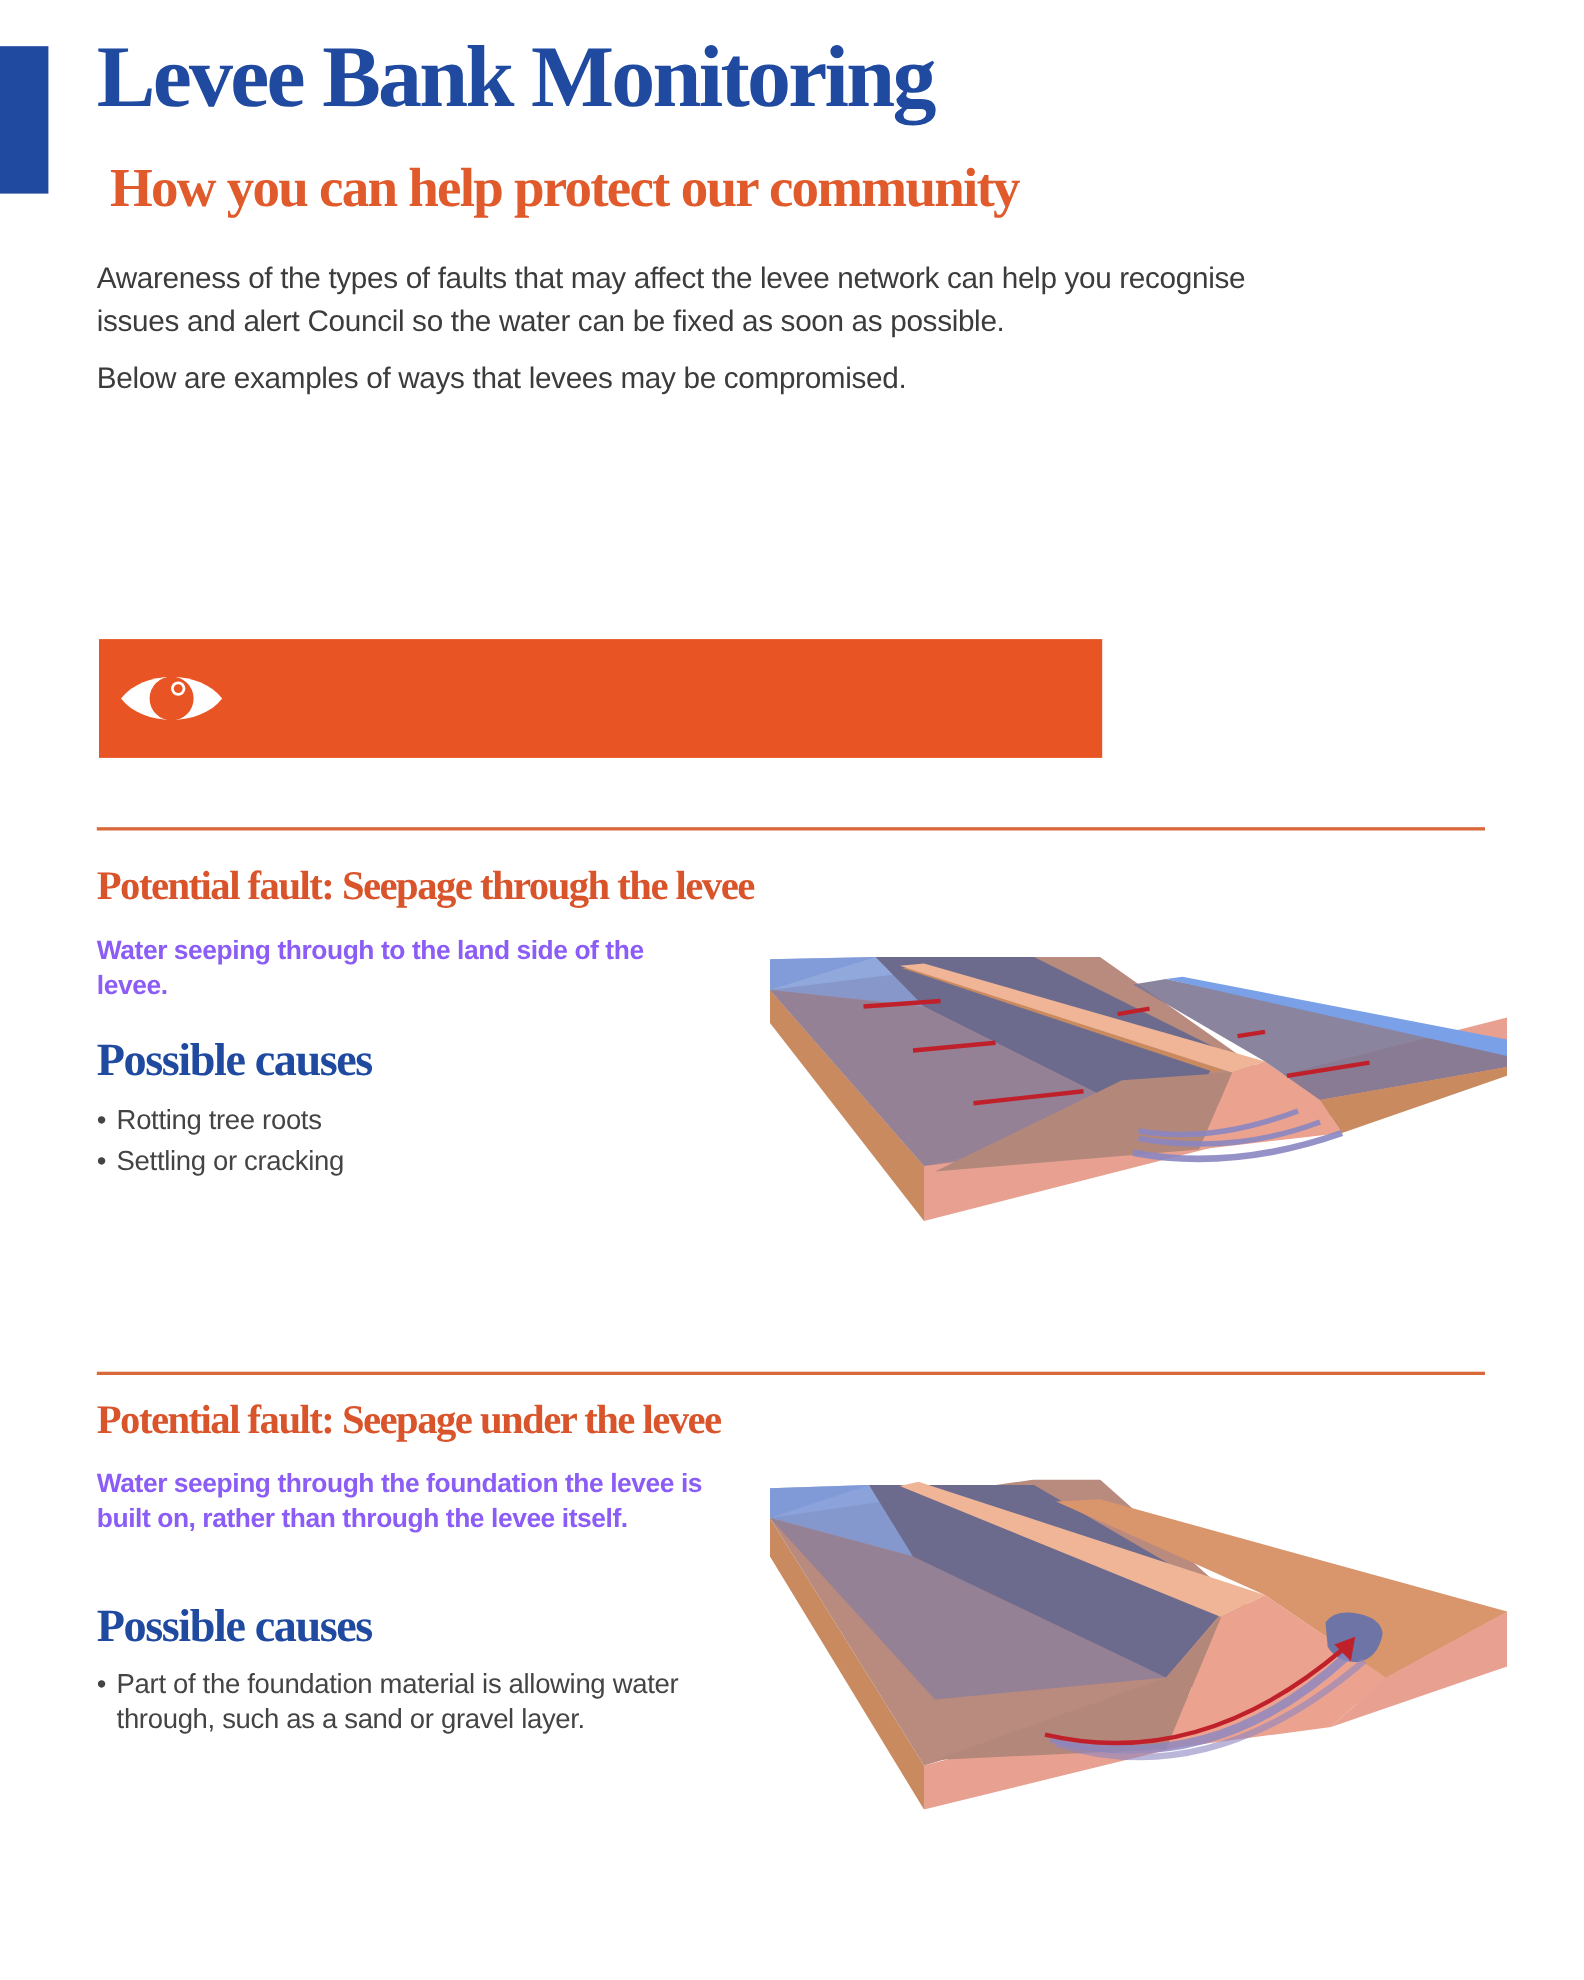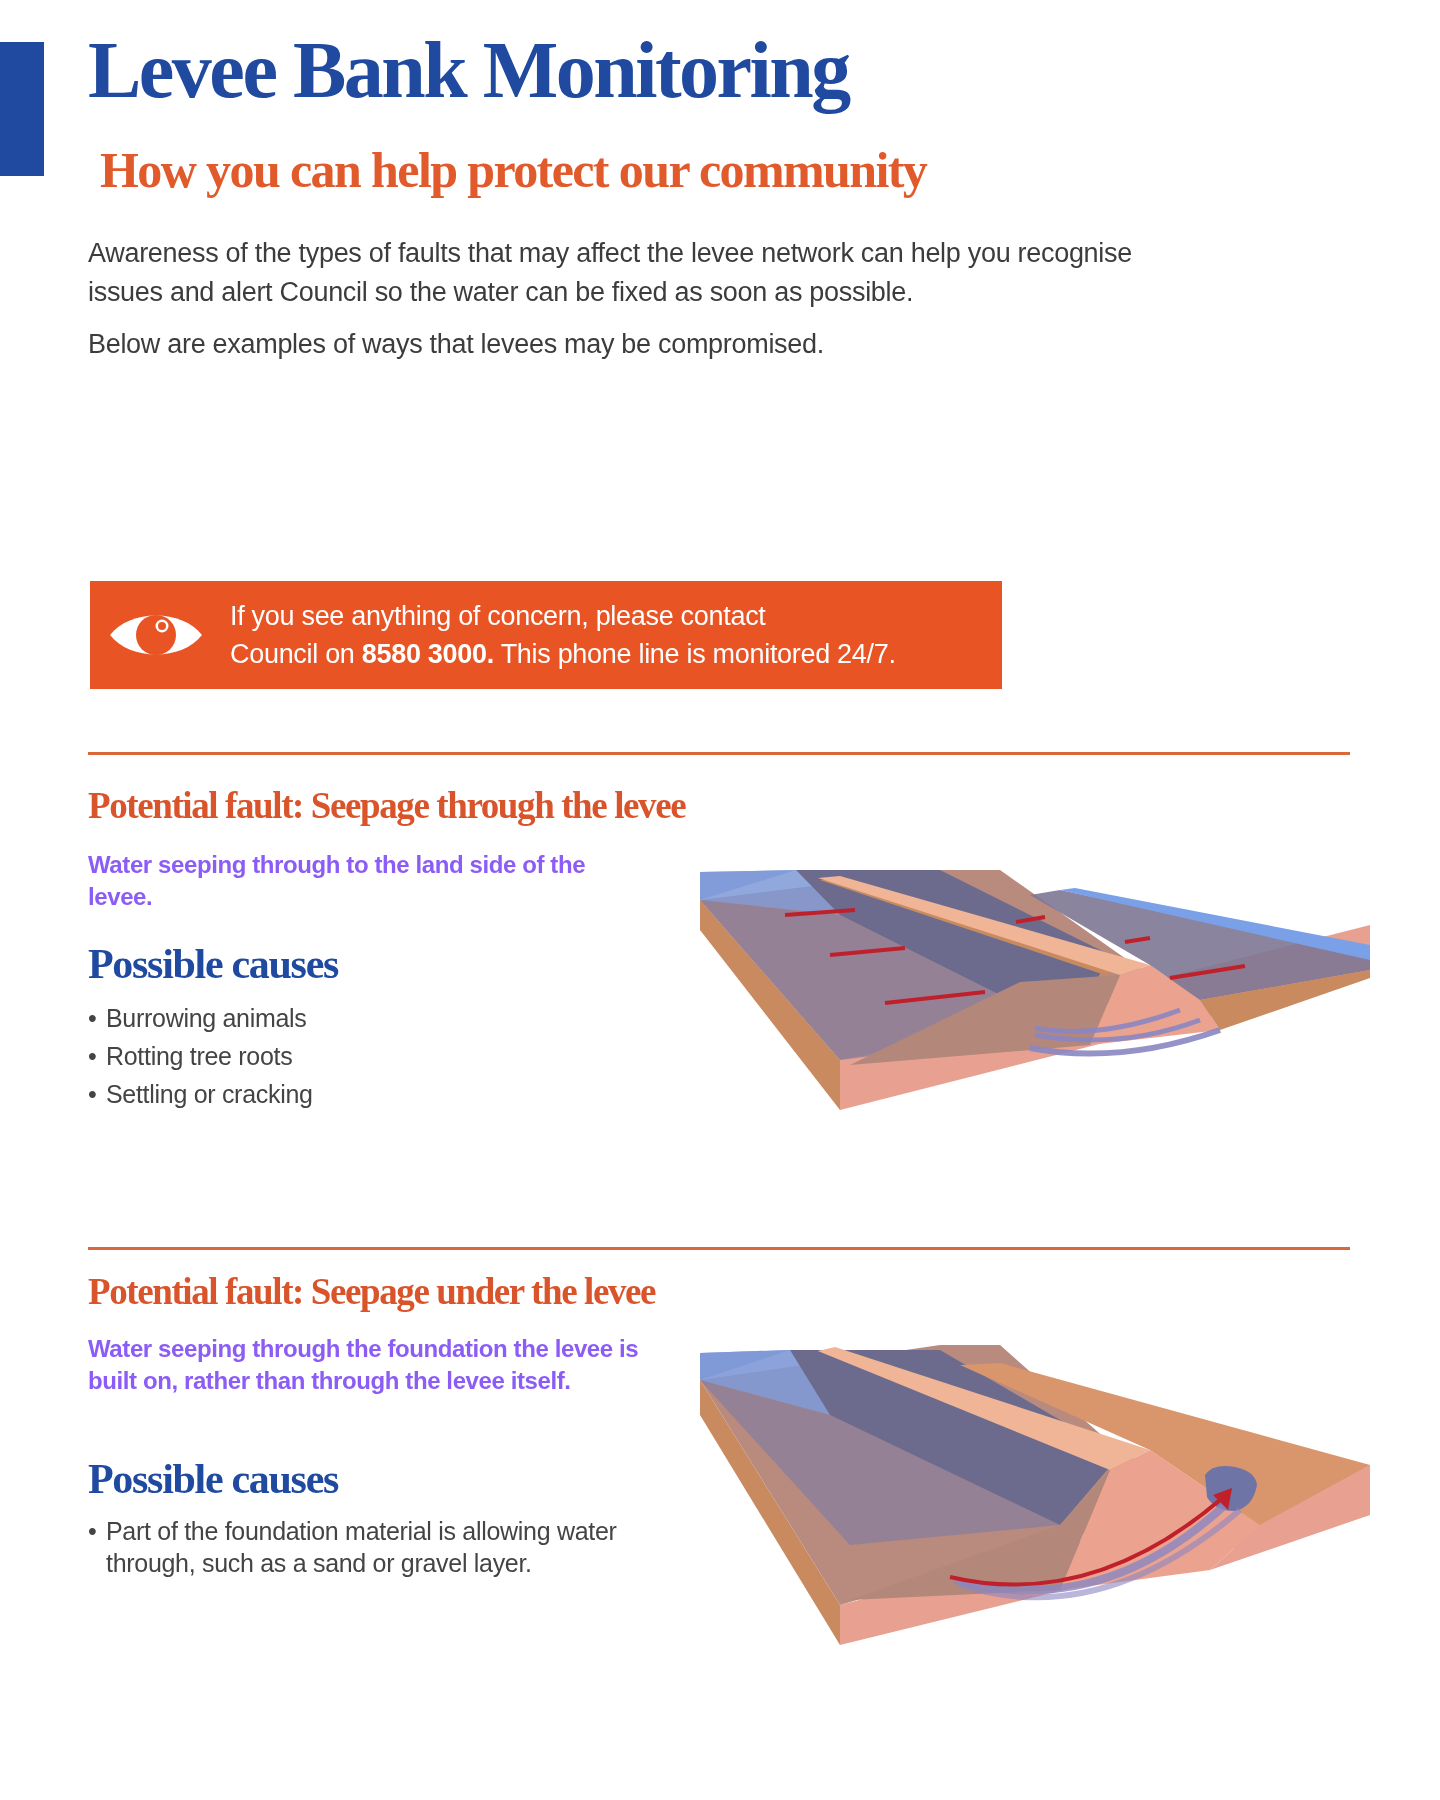--- a/index.html
+++ b/index.html
@@ -77,32 +77,27 @@
   <p>Below are examples of ways that levees may be compromised.</p>
 </div>
 
 <div class="abs alert">
   <svg class="eye" viewBox="0 0 96 56">
     <path d="M2 28 C 22 2, 74 2, 94 28 C 74 54, 22 54, 2 28 Z" fill="#ffffff"></path>
     <circle cx="48" cy="28" r="20" fill="#e85424"></circle>
     <circle cx="54" cy="19" r="6.5" fill="#ffffff"></circle>
     <circle cx="54" cy="19" r="4" fill="#e85424"></circle>
   </svg>
-  <div class="alert-text">
-    <div>If you see anything of concern, please contact</div>
-    <div><span>Council on </span><b>8580 3000.</b><span> This phone line is monitored 24/7.</span></div>
-  </div>
 </div>
 
 <div class="abs divider" style="top:752px"></div>
 <h3 class="abs fault-title" style="top:778px">Potential fault: Seepage through the levee</h3>
 <p class="abs fault-desc" style="top:849px">Water seeping through to the land side of the levee.</p>
 <h4 class="abs causes-title" style="top:938px">Possible causes</h4>
 <ul class="abs causes" style="top:999px">
-  <li>Burrowing animals</li>
   <li>Rotting tree roots</li>
   <li>Settling or cracking</li>
 </ul>
 
 <svg class="diagram" style="left:700px; top:860px" width="670" height="250" viewBox="0 0 670 250">
 
   <polygon points="0,40 0,70 140,250 140,200" fill="#c98a60"></polygon>
   <polygon points="140,200 140,250 670,115 670,65" fill="#e8a090"></polygon>
 
   <polygon points="0,40 140,200 470,130 300,10 240,10" fill="#b98a7e"></polygon>

